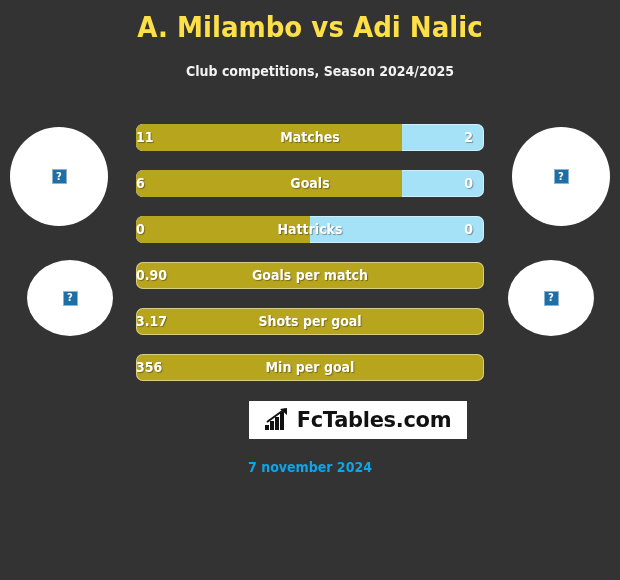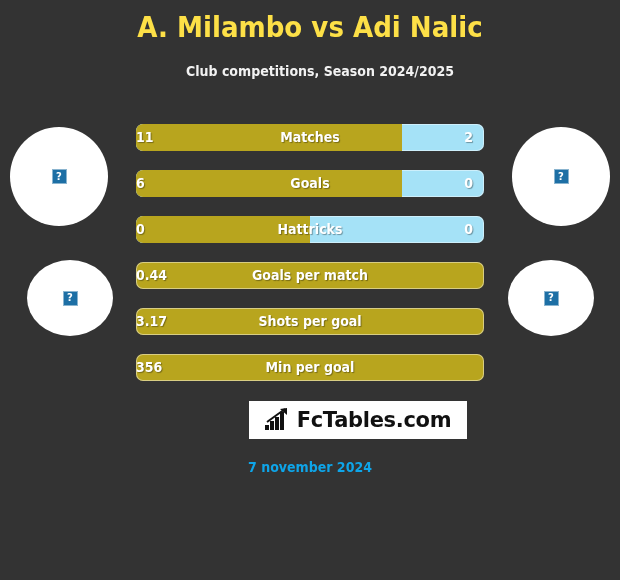--- a/index.html
+++ b/index.html
@@ -197,21 +197,21 @@
         <span class="bar-label">Goals</span>
         <span class="bar-right-val">0</span>
       </div>
       <div class="bar-row">
         <div class="bar-fill" style="width: 50%;"></div>
         <span class="bar-left-val">0</span>
         <span class="bar-label">Hattricks</span>
         <span class="bar-right-val">0</span>
       </div>
       <div class="bar-row full">
-        <span class="bar-left-val">0.44</span>
+        <span class="bar-left-val">0.90</span>
         <span class="bar-label">Goals per match</span>
       </div>
       <div class="bar-row full">
         <span class="bar-left-val">3.17</span>
         <span class="bar-label">Shots per goal</span>
       </div>
       <div class="bar-row full">
         <span class="bar-left-val">356</span>
         <span class="bar-label">Min per goal</span>
       </div>

